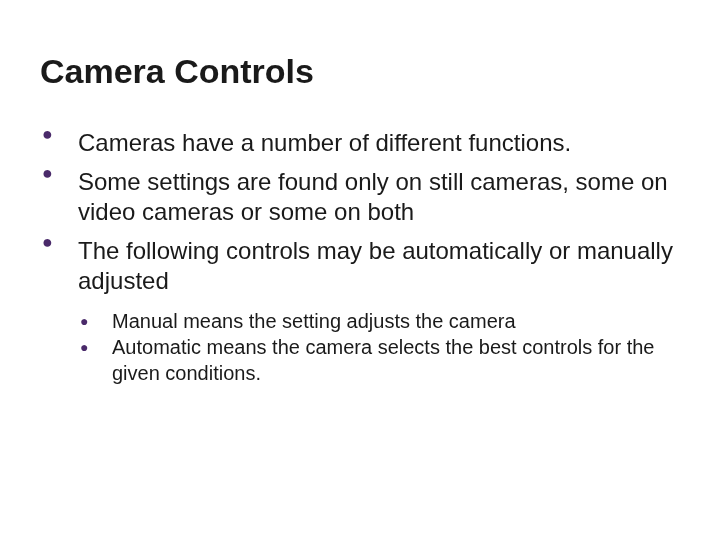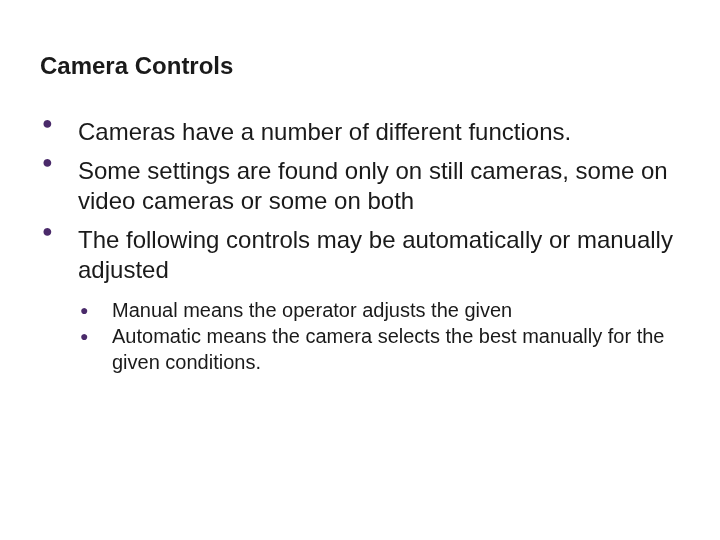--- a/index.html
+++ b/index.html
@@ -9,21 +9,21 @@
     }
     body {
       width: 720px;
       height: 540px;
       background: #ffffff;
       font-family: Arial, Helvetica, sans-serif;
       padding: 52px 40px 40px 40px;
       color: #1a1a1a;
     }
     .title {
-      font-size: 24px;
+      font-size: 34px;
       font-weight: bold;
       color: #1a1a1a;
       margin-bottom: 28px;
     }
     .main-list {
       list-style: none;
       padding-left: 0;
     }
     .main-list > li {
       display: flex;
@@ -88,19 +88,19 @@
   </li>
   <li>
     <span class="bullet">●</span>
     <span class="text">The following controls may be automatically or manually adjusted</span>
   </li>
 </ul>
 
 <ul class="sub-list">
   <li>
     <span class="bullet">●</span>
-    <span class="text">Manual means the operator adjusts the given</span>
+    <span class="text">Manual means the setting adjusts the camera</span>
   </li>
   <li>
     <span class="bullet">●</span>
-    <span class="text">Automatic means the camera selects the best manually for the given conditions.</span>
+    <span class="text">Automatic means the camera selects the best controls for the given conditions.</span>
   </li>
 </ul>
 
 </body></html>

